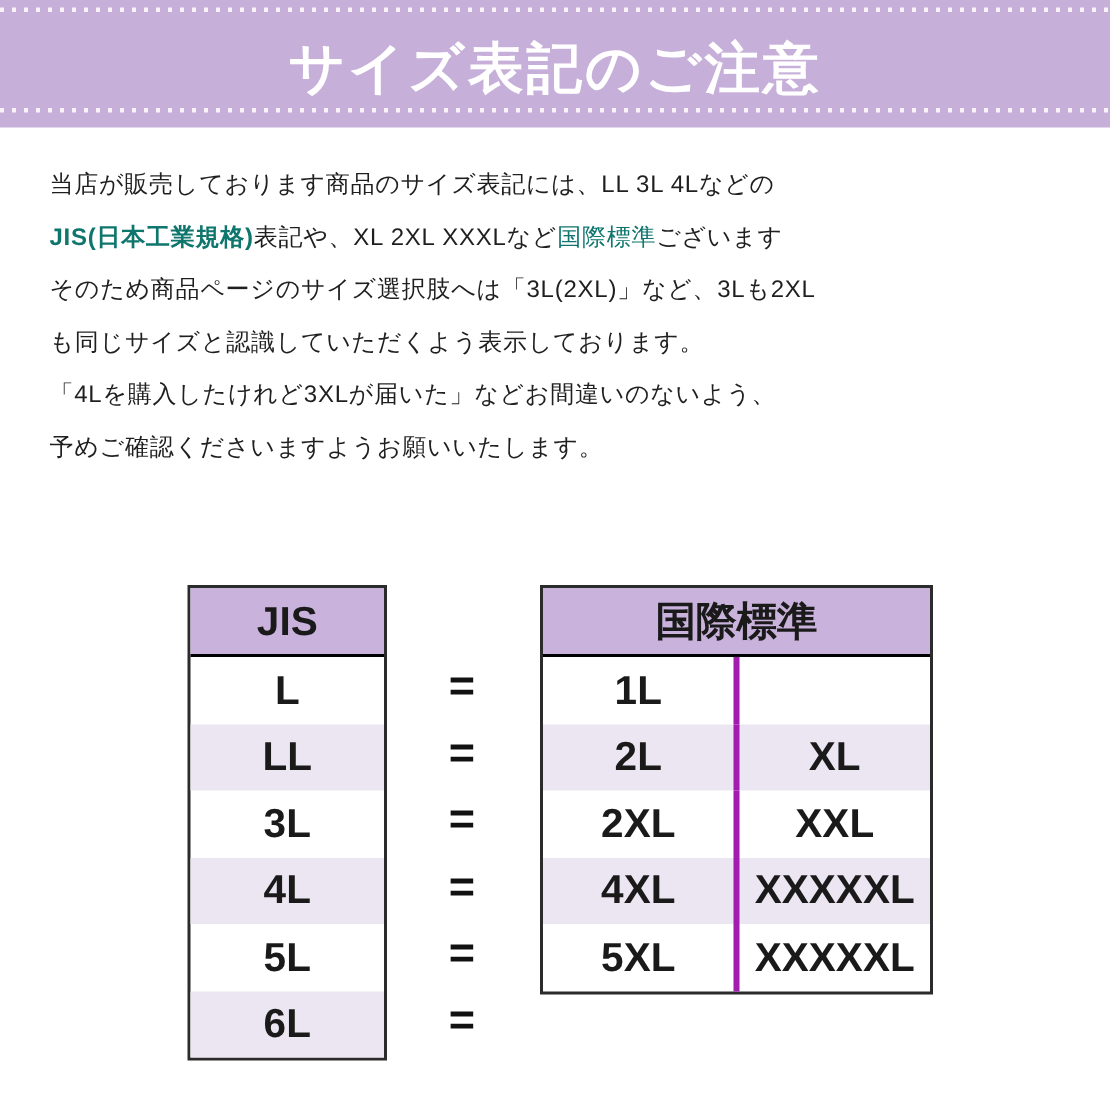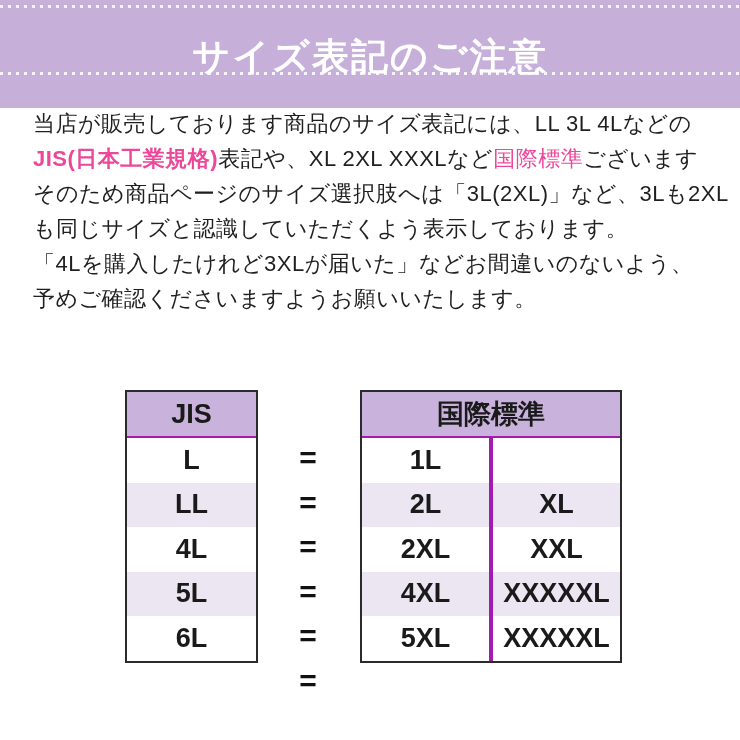--- a/index.html
+++ b/index.html
@@ -13,21 +13,21 @@
     width: 740px;
     height: 740px;
     background: #ffffff;
     overflow: hidden;
   }
 
   
   .banner {
     position: absolute;
     left: 0; top: 0;
-    width: 740px; height: 108px;
+    width: 740px; height: 85px;
     background: #c6afd9;
     display: flex;
     align-items: center;
     justify-content: center;
     font-family: Liberation Serif, serif;
   }
   .banner .title {
     margin: 0;
     padding-top: 6px;
     font-size: 37px;
@@ -52,42 +52,42 @@
   
   .body-text {
     position: absolute;
     left: 33px;
     top: 106px;
     width: 690px;
     color: #1f1f1f;
   }
   .body-text .line {
     margin: 0;
-    font-size: 22px;
+    font-size: 16px;
     line-height: 35px;
     white-space: nowrap;
     letter-spacing: 0.5px;
   }
-  .accent { color: #ec4899; }
+  .accent { color: #0f766e; }
   .bold { font-weight: bold; }
 
   
   .size-table {
     position: absolute;
     border: 2px solid #2b2b2b;
     background: #ffffff;
     box-sizing: border-box;
   }
   .jis-table  { left: 125px; top: 390px; width: 133px; }
   .intl-table { left: 360px; top: 390px; width: 262px; }
 
   .size-table .th {
     height: 44px;
     background: #c9b2db;
-    border-bottom: 2px solid #a21caf;
+    border-bottom: 2px solid #000000;
     display: flex;
     align-items: center;
     justify-content: center;
     font-size: 27px;
     font-weight: bold;
     color: #1a1a1a;
   }
   .size-table .tr {
     height: 44.5px;
     display: flex;
@@ -150,20 +150,23 @@
 
     <div class="size-table jis-table">
       <div class="th">JIS</div>
       <div class="tr">
           <span>L</span>
         </div>
       <div class="tr">
           <span>LL</span>
         </div>
       <div class="tr">
+          <span>3L</span>
+        </div>
+      <div class="tr">
           <span>4L</span>
         </div>
       <div class="tr">
           <span>5L</span>
         </div>
       <div class="tr">
           <span>6L</span>
         </div>
     </div>
 

